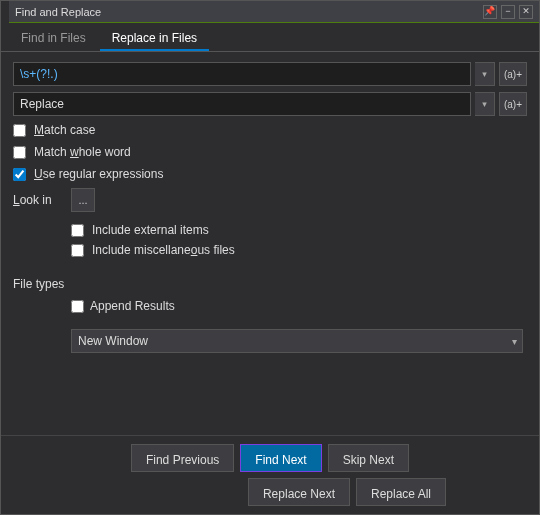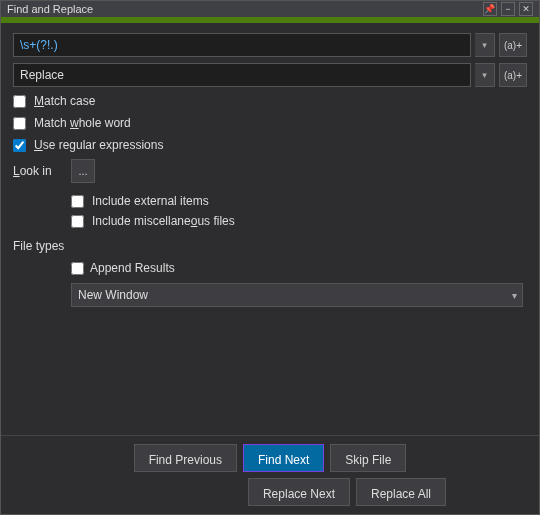--- a/index.html
+++ b/index.html
@@ -20,22 +20,23 @@
       display: flex;
       flex-direction: column;
     }
     .title-bar {
       background: #3f3f46;
       height: 22px;
       display: flex;
       align-items: center;
       justify-content: space-between;
       padding: 0 6px;
-      border-bottom: 6px solid #4d7c0f;
-      flex-shrink: 0;
+      border-bottom: 1px solid #4d7c0f;
+      flex-shrink: 0;
+      margin-left: 8px;
     }
     .title-bar-text {
       font-size: 11px;
       color: #ddd;
     }
     .title-bar-controls {
       display: flex;
       gap: 4px;
       align-items: center;
     }
@@ -193,38 +194,38 @@
       margin-left: 58px;
       display: flex;
       flex-direction: column;
       gap: 4px;
       margin-top: 4px;
     }
     .file-types-row {
       display: flex;
       align-items: center;
       gap: 8px;
-      margin-top: 4px;
+      margin-top: 13px;
     }
     .file-types-label {
       font-size: 12px;
       color: #ddd;
       width: 60px;
       flex-shrink: 0;
     }
     .append-row {
       display: flex;
       align-items: center;
       gap: 6px;
       margin-top: 2px;
       margin-left: 58px;
     }
     .output-row {
       margin-left: 58px;
-      margin-top: 2px;
+      margin-top: 10px;
     }
     .footer {
       padding: 8px 12px;
       display: flex;
       flex-direction: column;
       gap: 6px;
       border-top: 1px solid #444;
       background: #2d2d30;
       flex-shrink: 0;
     }
@@ -257,20 +258,24 @@
 
   <div class="title-bar">
     <span class="title-bar-text">Find and Replace</span>
     <div class="title-bar-controls">
       <button class="title-btn">📌</button>
       <button class="title-btn">−</button>
       <button class="title-btn">✕</button>
     </div>
   </div>
 
+  <div class="tabs">
+    <div class="tab">Find in Files</div>
+    <div class="tab active">Replace in Files</div>
+  </div>
 
   <div class="content">
 
     <div class="input-row">
       <input class="input-field" type="text" value="\s+(?!.)" style="">
       <div class="dropdown-arrow">▾</div>
       <button class="regex-btn">(a)+</button>
     </div>
 
     <div class="input-row">
@@ -331,21 +336,21 @@
           <option>Find Results 2</option>
         </select>
       </div>
     </div>
   </div>
 
   <div class="footer">
     <div class="btn-row">
       <button class="btn">Find Previous</button>
       <button class="btn primary">Find Next</button>
-      <button class="btn">Skip File</button>
+      <button class="btn">Skip Next</button>
     </div>
     <div class="btn-row">
       <div style="width:148px;flex-shrink:0;"></div>
       <button class="btn">Replace Next</button>
       <button class="btn">Replace All</button>
     </div>
   </div>
 </div>
 
 </body></html>

